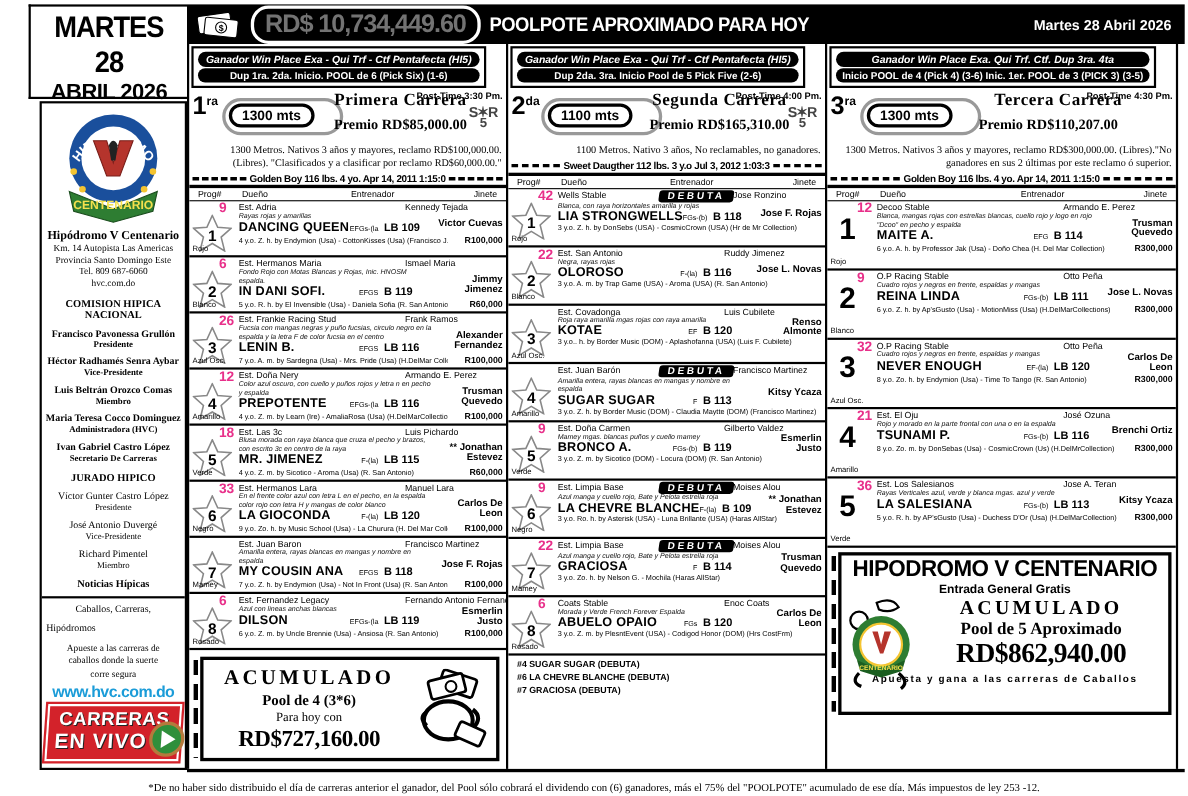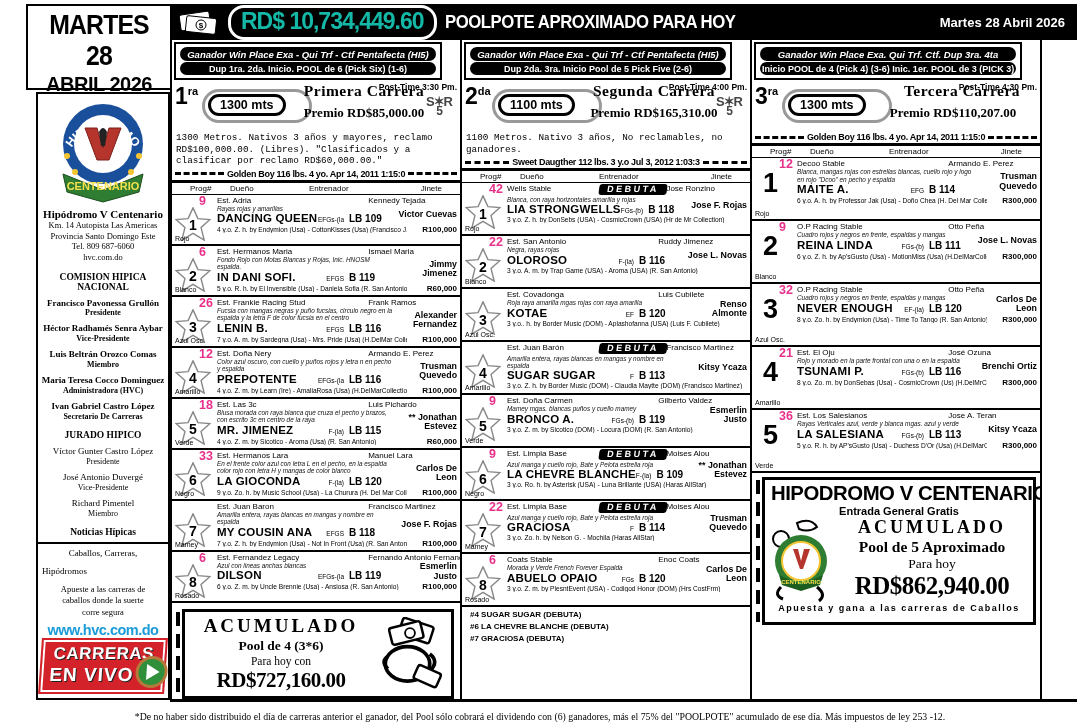--- a/index.html
+++ b/index.html
@@ -10,21 +10,21 @@
   .date-box { position:absolute; left:26px; top:4px; width:144px; height:86px;
     border:2px solid #000; border-right:none; text-align:center; padding-top:4px; background:#fff; }
   .date-day { font-size:27px; font-weight:900; letter-spacing:-1px; transform:scaleX(.92); }
   .date-month { font-size:20px; font-weight:900; letter-spacing:-0.5px; margin-top:1px; }
   .date-cartel { font-size:13px; font-weight:800; margin-top:3px; }
 
   
   .pool-bar { position:absolute; left:170px; top:4px; width:907px; height:36px; background:#000;
     display:flex; align-items:center; gap:8px; padding:0 6px; }
   .money-icon { width:44px; height:30px; flex:none; }
-  .rd-box { border:3px solid #fff; border-radius:16px; padding:0 10px 2px 10px; color:#14b8a6;
+  .rd-box { border:3px solid #fff; border-radius:16px; padding:0 10px 2px 10px; color:#737373;
     font-size:23px; font-weight:900; letter-spacing:-1px; white-space:nowrap; }
   .pool-label { color:#fff; font-size:18px; font-weight:900; letter-spacing:-0.5px; transform:scaleX(.93); transform-origin:left; white-space:nowrap; }
   .pool-date { color:#fff; font-size:13px; font-weight:700; margin-left:auto; padding-right:6px; white-space:nowrap; }
 
   
   .sidebar { position:absolute; left:36px; top:92px; width:134px; height:608px; border:2px solid #000;
     background:#fff; font-family:"Liberation Serif", serif; text-align:center; }
   .sb-logo { margin:4px auto 2px auto; display:block; }
   .sb-name { font-size:11px; font-weight:700; }
   .sb-addr { font-size:8.5px; line-height:1.25; }
@@ -44,44 +44,44 @@
   .live-1 { font-family:"Liberation Sans", sans-serif; color:#fff; font-size:17px; font-weight:900; letter-spacing:0.5px; text-shadow:1px 1px 0 #222; }
   .live-2 { font-family:"Liberation Sans", sans-serif; color:#fff; font-size:19px; font-weight:900; letter-spacing:1px; text-shadow:1px 1px 0 #222; text-align:left; padding-left:2px; }
   .play-btn { position:absolute; right:-6px; bottom:2px; width:32px; height:32px; border-radius:50%;
     background:#2f8f3b; border:3px solid #b5793c; display:flex; align-items:center; justify-content:center; }
   .play-btn::before { content:""; border-left:13px solid #fff; border-top:8px solid transparent; border-bottom:8px solid transparent; margin-left:3px; }
 
   
   .cols { position:absolute; left:170px; top:40px; width:907px; height:662px; display:flex; border-bottom:3px solid #000; background:#fff; }
   .race-col { border-left:2px solid #000; display:flex; flex-direction:column; overflow:hidden; }
   .race-col.c1, .race-col.c2 { width:290px; }
-  .race-col.c3 { width:292px; border-right:2px solid #000; }
+  .race-col.c3 { width:321px; border-right:2px solid #000; }
 
   .bet-box { margin:2px 18px 1px 2px; border:2px solid #000; padding:2px; }
   .bet-pill { background:#000; color:#fff; border-radius:10px; text-align:center; padding:1.5px 2px; margin:1px 2px; white-space:nowrap; overflow:hidden; }
   .bet-pill.b1 { font-size:9.5px; font-weight:800; font-style:italic; }
   .bet-pill.b2 { font-size:9px; font-weight:800; }
 
   .race-head { position:relative; height:50px; }
   .ordinal { position:absolute; left:3px; top:2px; font-size:23px; font-weight:900; }
   .ordinal sup { font-size:11px; font-weight:900; }
   .oval { position:absolute; left:36px; top:13px; border:3px solid #000; border-radius:15px; padding:1px 9px; font-size:12.5px; font-weight:800; background:#fff; white-space:nowrap; }
   .oval-track { position:absolute; left:30px; top:8px; width:110px; height:34px; border:3px solid #999; border-radius:18px; }
   .race-title { position:absolute; left:112px; top:1px; width:160px; text-align:center; font-family:"Liberation Serif", serif; font-size:15.5px; font-weight:900; letter-spacing:0.5px; white-space:nowrap; }
   .c3 .race-title { left:130px; }
   .post-time { position:absolute; right:3px; top:1px; font-size:8.5px; font-weight:800; white-space:nowrap; }
   .premio { position:absolute; left:112px; top:24px; width:160px; text-align:center; font-family:"Liberation Serif", serif; font-size:13px; font-weight:800; white-space:nowrap; }
   .c3 .premio { left:121px; }
   .super5 { position:absolute; right:8px; top:16px; font-size:13px; font-weight:800; color:#444; letter-spacing:-1px; text-align:center; line-height:0.8; }
   .super5 .s5-num { display:block; font-size:12px; }
 
-  .conditions { font-family:Liberation Mono, monospace; font-size:9.3px; line-height:1.25; padding:1px 4px; }
+  .conditions { font-family:Liberation Serif, serif; font-size:9.3px; line-height:1.25; padding:1px 4px;text-align:right; }
   .record { display:flex; align-items:center; font-size:9px; font-weight:700; letter-spacing:-0.3px; white-space:nowrap; margin-top:1px; }
   .record::before, .record::after { content:""; flex:1; border-top:3px dashed #000; margin:0 3px; }
-  .col-heads { display:flex; border-top:3px solid #000; border-bottom:1px solid #000; font-size:8px; padding:1px 18px; margin-top:1px; }
+  .col-heads { display:flex; border-top:3px solid #000; border-bottom:1px solid #000; font-size:8px; padding:1px 8px; margin-top:1px; }
   .ch-prog { width:40px; } .ch-owner { flex:1; } .ch-trainer { width:95px; } .ch-jockey { width:38px; text-align:right; }
 
   
   .entry { position:relative; border-bottom:2px solid #000; padding:1px 3px 1px 45px; }
   .c1 .entry { min-height:51px; } .c2 .entry { min-height:53px; } .c3 .entry { min-height:63px; }
   .star-wrap { position:absolute; left:3px; top:12px; width:36px; height:34px; }
   .c3 .star-wrap { top:10px; }
   .star-svg { position:absolute; inset:0; width:100%; height:100%; }
   .prog-num { position:absolute; inset:0; display:flex; align-items:center; justify-content:center; padding-top:3px; font-size:14px; font-weight:700; }
   .plain .prog-num { font-size:27px; font-weight:900; justify-content:flex-start; align-items:flex-start; padding:0 0 0 8px; }
@@ -799,20 +799,21 @@
         <div class="bet-pill b2">Inicio POOL de 4 (Pick 4) (3-6)     Inic. 1er. POOL de 3 (PICK 3) (3-5)</div>
       </div>
       <div class="race-head">
         <div class="ordinal"><span>3</span><sup>ra</sup></div>
         <div class="oval-track"></div>
         <div class="oval">1300 mts</div>
         <div class="race-title">Tercera Carrera</div>
         <div class="post-time">Post-Time 4:30 Pm.</div>
         <div class="premio">Premio RD$110,207.00</div>
       </div>
+      <div class="conditions">1300 Metros. Nativos 3 años y mayores, reclamo RD$300,000.00. (Libres)."No ganadores en sus 2 últimas por este reclamo ó superior.</div>
       <div class="record">
           <span>Golden Boy  116 lbs. 4 yo.  Apr 14, 2011 1:15:0</span>
         </div>
       <div class="col-heads">
         <span class="ch-prog">Prog#</span>
         <span class="ch-owner">Dueño</span>
         <span class="ch-trainer">Entrenador</span>
         <span class="ch-jockey">Jinete</span>
       </div>
       <div class="entries">
@@ -966,21 +967,20 @@
             <circle cx="14" cy="22" r="8" fill="#fff" stroke="#000" stroke-width="2"></circle>
             <circle cx="34" cy="44" r="26" fill="#2e7d32"></circle>
             <circle cx="34" cy="44" r="19" fill="#fff" stroke="#f4c431" stroke-width="2"></circle>
             <path d="M 26 32 L 33 52 H 36 L 43 32 H 37 L 34 44 L 31 32 Z" fill="#b5342c"></path>
             <path d="M 12 58 L 34 68 L 56 58 L 53 68 L 34 74 L 15 68 Z" fill="#1b5e20"></path>
             <text x="34" y="67" font-size="6" font-weight="bold" text-anchor="middle" fill="#f4e04d" font-family="Liberation Sans, sans-serif">CENTENARIO</text>
             <path d="M 14 70 q -8 8 2 12 M 50 70 q 10 8 2 14" fill="none" stroke="#000" stroke-width="3"></path>
           </svg>
           <div class="hvc-acum">ACUMULADO</div>
           <div class="hvc-pool">Pool de 5 Aproximado</div>
-          <div class="hvc-para">Para hoy</div>
           <div class="hvc-amount">RD$862,940.00</div>
         </div>
         <div class="hvc-tagline">Apuesta  y gana a las carreras de Caballos</div>
       </div>
     </section>
   </div>
 
   <div class="page-footer">*De no haber sido distribuido el día de  carreras anterior el ganador, del Pool sólo cobrará  el dividendo con (6) ganadores, más el 75% del "POOLPOTE" acumulado de ese día. Más impuestos de ley 253 -12.</div>
 </div>
 

